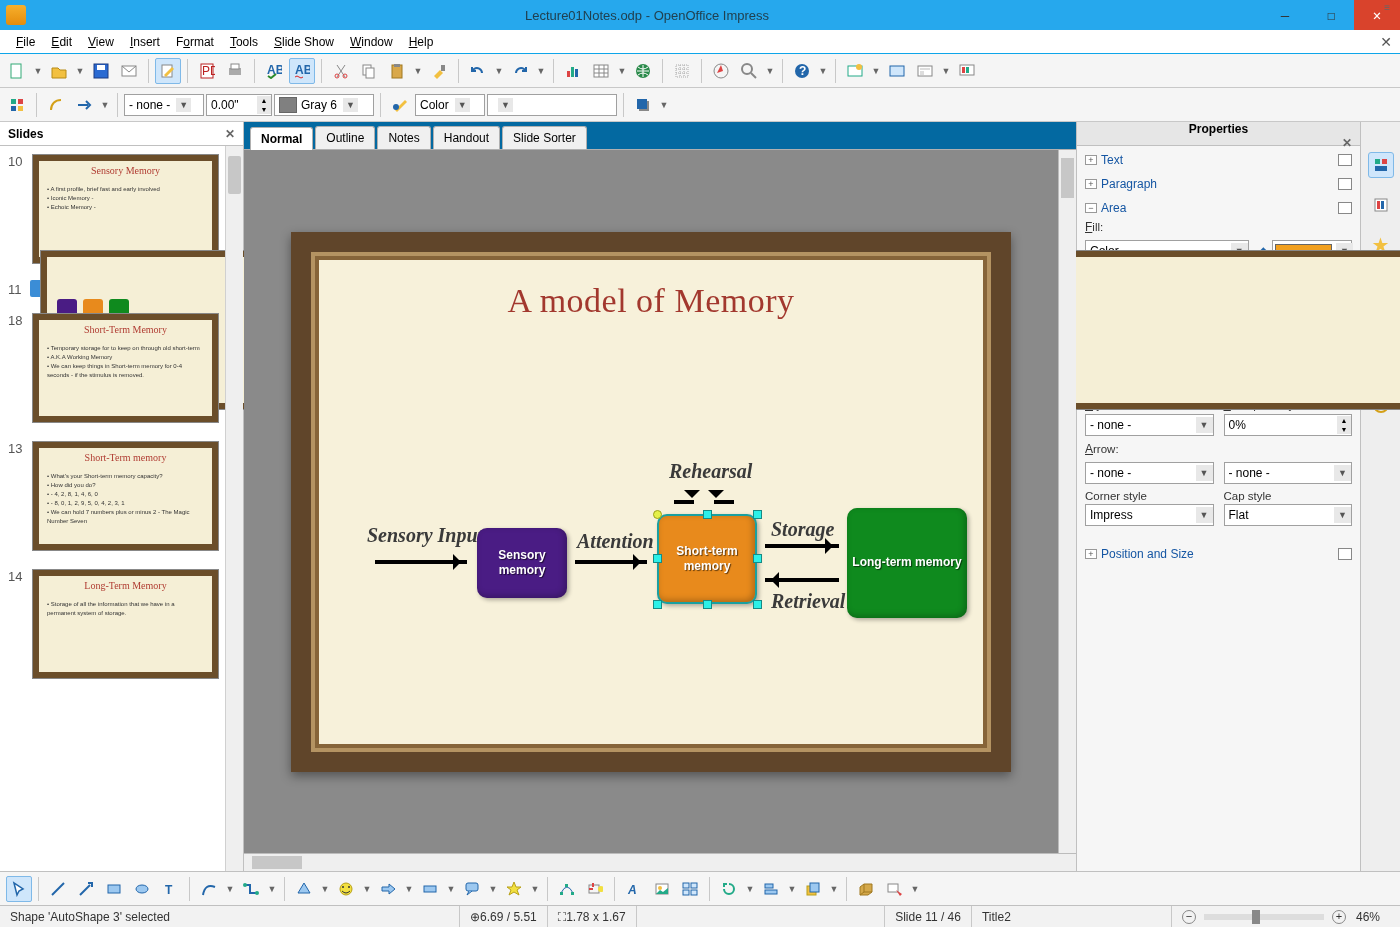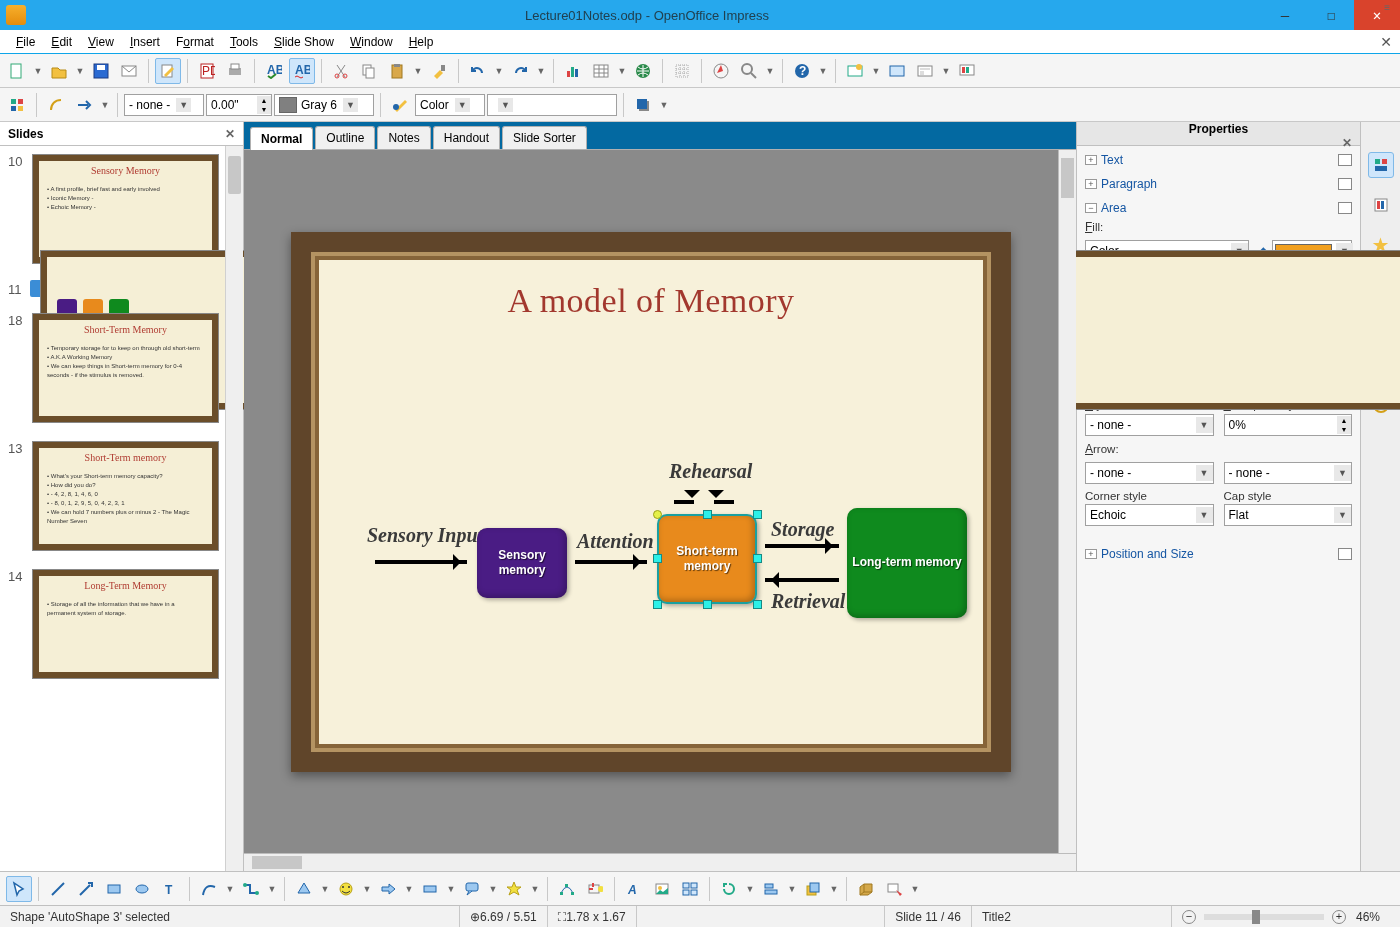--- a/index.html
+++ b/index.html
@@ -628,21 +628,21 @@
               </div>
             <div class="pctrl" style="flex:1">
                 <span>- none -</span>
                 <span class="drop">▼</span>
               </div>
           </div>
           <div class="prow">
             <div class="pfield">
               <div class="plabel">Corner style</div>
               <div class="pctrl">
-                  <span>Echoic</span>
+                  <span>Impress</span>
                   <span class="drop">▼</span>
                 </div>
             </div>
             <div class="pfield">
               <div class="plabel">Cap style</div>
               <div class="pctrl">
                   <span>Flat</span>
                   <span class="drop">▼</span>
                 </div>
             </div>

